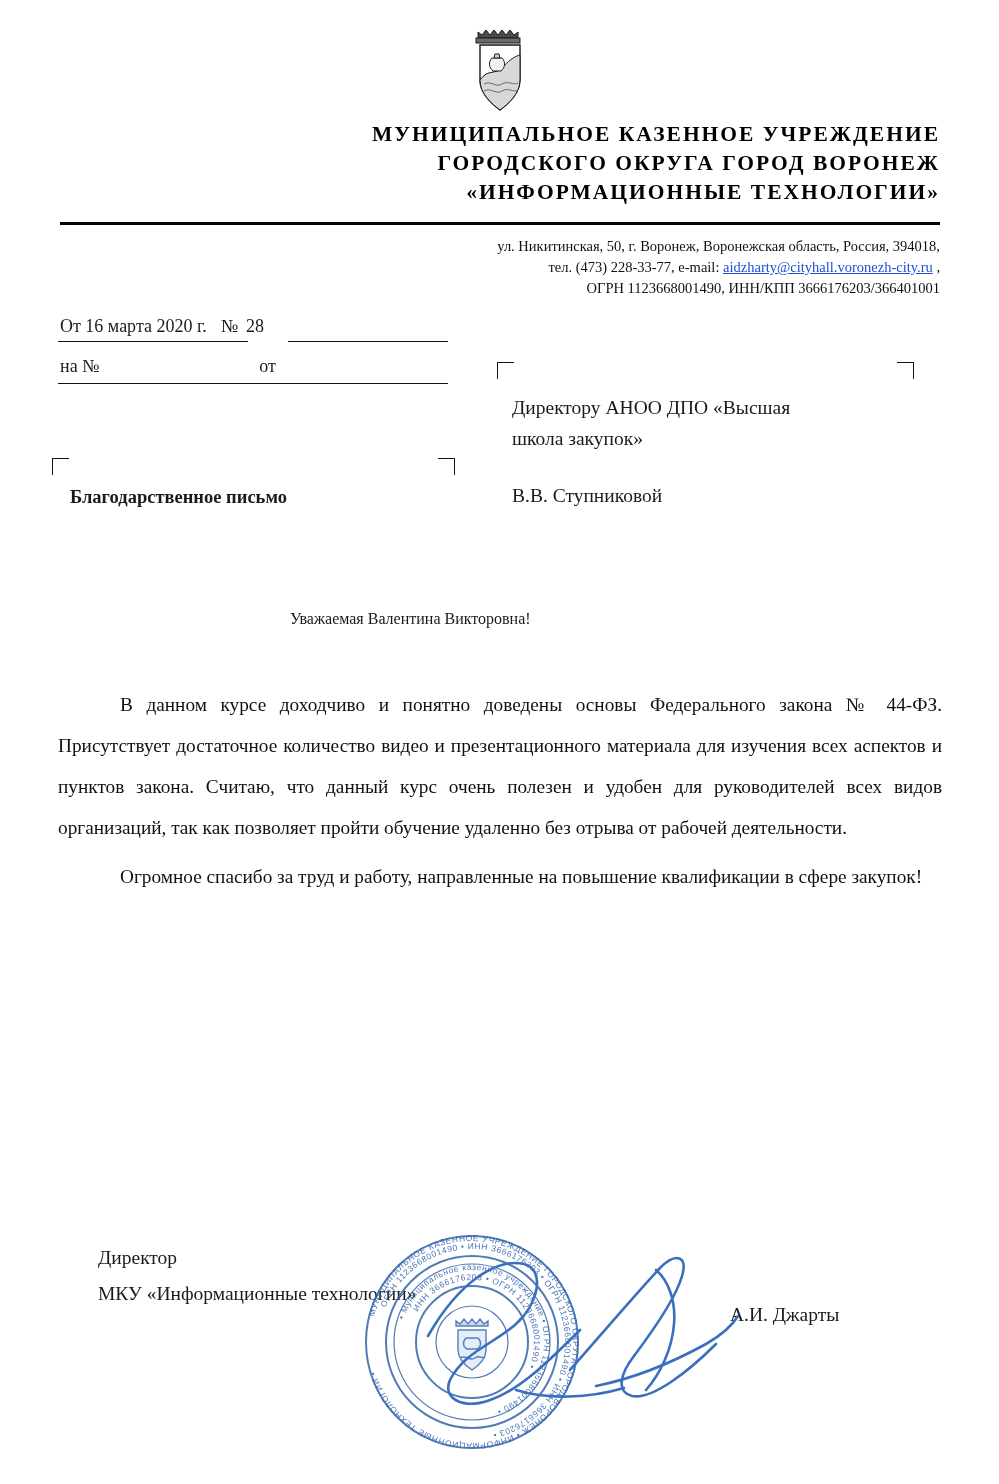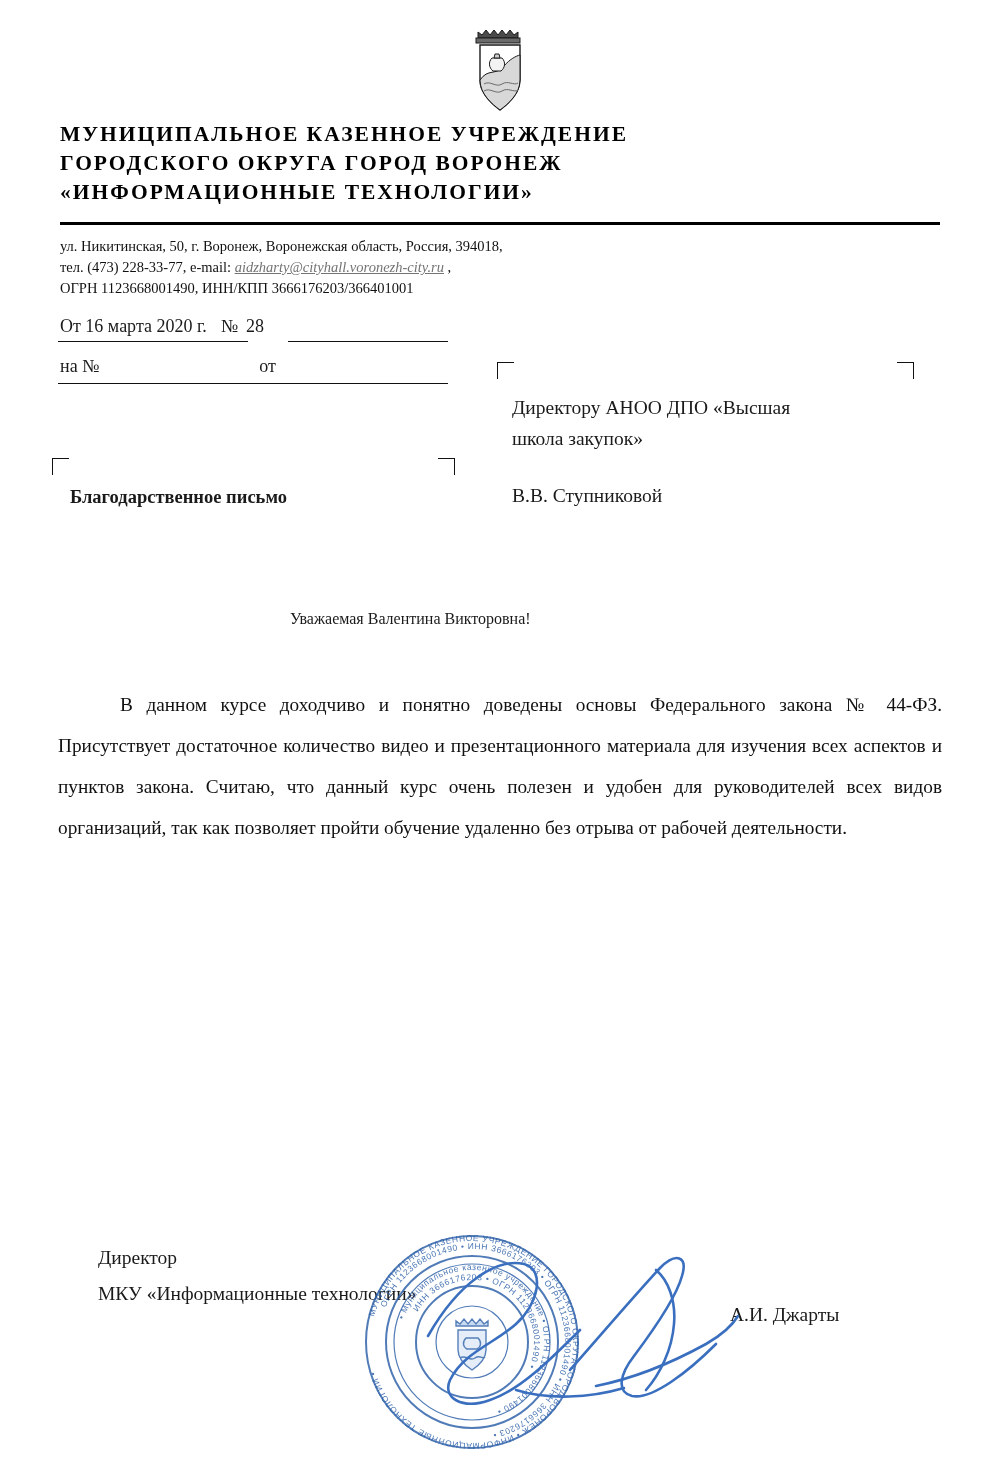--- a/index.html
+++ b/index.html
@@ -39,21 +39,21 @@
     position: relative;
   }
   .crest svg { display: block; }
 
   
   .org-title {
     position: absolute;
     top: 120px;
     left: 60px;
     width: 880px;
-    text-align: left;
+    text-align: right;
     font-family: "Liberation Serif", serif;
     font-weight: bold;
     font-size: 21.5px;
     letter-spacing: 2.0px;
     line-height: 29px;
     color: #000;
   }
   .org-title div { white-space: nowrap; }
 
   
@@ -67,30 +67,29 @@
     height: 3px;
     box-sizing: border-box;
   }
 
   
   .contacts {
     position: absolute;
     top: 236px;
     left: 60px;
     width: 880px;
-    text-align: left;
+    text-align: right;
     font-family: "Liberation Serif", serif;
     font-size: 14.5px;
     line-height: 21px;
     color: #111;
   }
   .contacts .email {
     text-decoration: underline;
-    color: #737373;
-    font-style: italic;
+    color: #1d4ed8;
   }
 
   
   .date-row {
     position: absolute;
     top: 316px;
     left: 60px;
     width: 420px;
     font-size: 18px;
     white-space: nowrap;
@@ -297,20 +296,21 @@
 
   <div class="bracket tl subj-bracket-l"></div>
   <div class="bracket tr subj-bracket-r"></div>
 
   <div class="subject">Благодарственное письмо</div>
 
   <div class="salutation">Уважаемая Валентина Викторовна!</div>
 
   <div class="body-text">
     <p>В данном курсе доходчиво и понятно доведены основы Федерального закона № 44-ФЗ. Присутствует достаточное количество видео и презентационного материала для изучения всех аспектов и пунктов закона. Считаю, что данный курс очень полезен и удобен для руководителей всех видов организаций, так как позволяет пройти обучение удаленно без отрыва от рабочей деятельности.</p>
+    <p>Огромное спасибо за труд и работу, направленные на повышение квалификации в сфере закупок!</p>
   </div>
 
   <div class="sign-block">
     <div>Директор</div>
     <div>МКУ «Информационные технологии»</div>
   </div>
   <div class="sign-name">А.И. Джарты</div>
 
   <div class="stamp">
     <svg width="240" height="240" viewBox="0 0 240 240" xmlns="http://www.w3.org/2000/svg">

